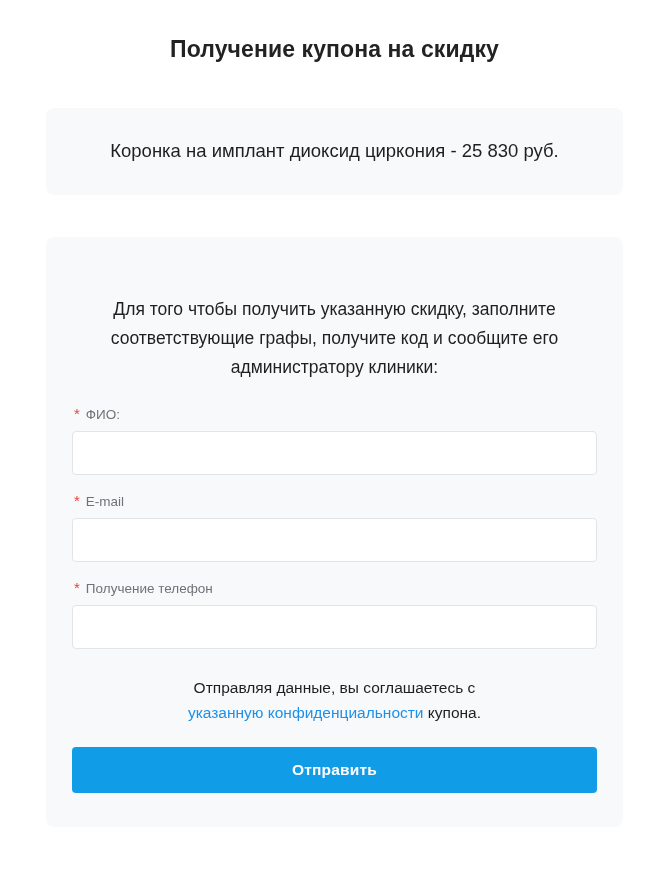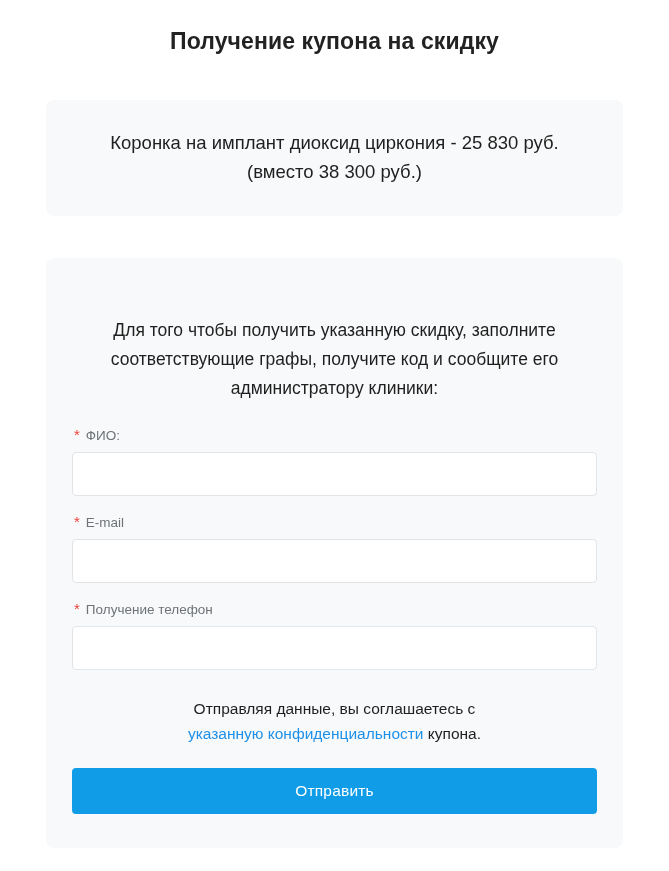--- a/index.html
+++ b/index.html
@@ -23,21 +23,21 @@
     position: relative;
   }
 
   .page-title {
     text-align: center;
     font-size: 23px;
     font-weight: 700;
     color: #222222;
     letter-spacing: 0.1px;
     margin: 0;
-    padding-top: 26px;
+    padding-top: 34px;
     line-height: 30px;
   }
 
   .offer-card {
     margin: 44px 46px 0 46px;
     background: #f8f9fa;
     border-radius: 8px;
     padding: 28px 28px 30px 28px;
     box-sizing: border-box;
   }
@@ -119,33 +119,33 @@
     box-sizing: border-box;
     height: 46px;
     background: #119ce8;
     border: none;
     border-radius: 4px;
     color: #ffffff;
     font-size: 15.5px;
     font-family: "Liberation Sans", sans-serif;
     cursor: pointer;
     letter-spacing: 0.2px;
+    font-weight: bold;
   }
 </style>
 </head>
 <body>
 
 <div class="page">
 
   <h1 class="page-title">Получение купона на скидку</h1>
 
   <div class="offer-card">
     <div class="offer-text">
       <div>Коронка на имплант диоксид циркония - 25 830 руб.</div>
-      <div>(вместо 38 300 руб.)</div>
     </div>
   </div>
 
   <div class="form-card">
 
     <p class="form-intro">
       <span>Для того чтобы получить указанную скидку,</span>
       <span>заполните соответствующие графы, получите код и</span>
       <span>сообщите его администратору клиники:</span>
     </p>

